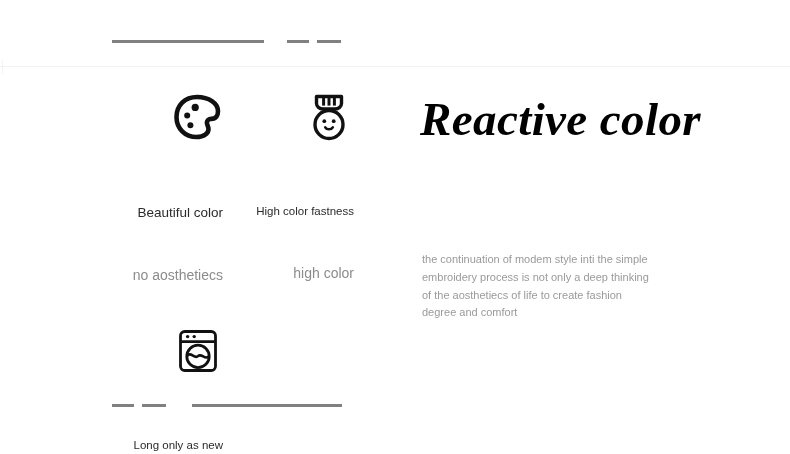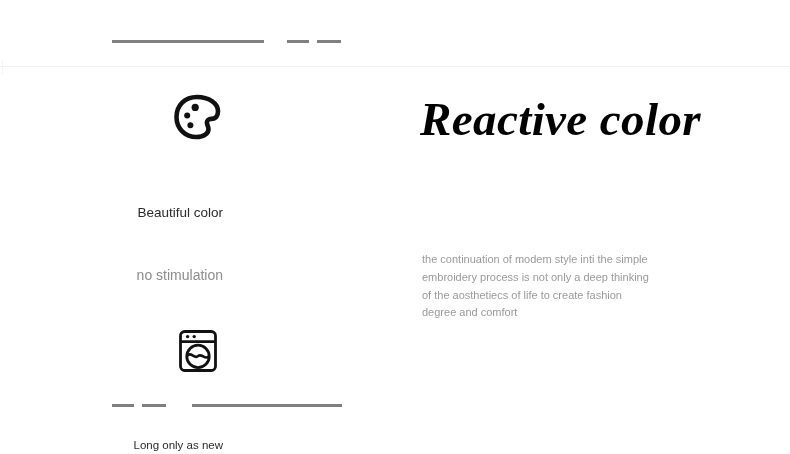--- a/index.html
+++ b/index.html
@@ -158,23 +158,40 @@
             <path d="M26 6 C13.8 6 5.5 14.6 5.5 26 C5.5 37.4 14 46 25.6 46
                      C33 46 37.5 42.2 37.5 38.2 C37.5 35.6 35.9 33.9 35.9 31.6
                      C35.9 29.3 37.6 27.9 40.2 27.9 C45 27.9 47 24.6 47 20.3
                      C47 12.2 37.9 6 26 6 Z" fill="none" stroke="#111111" stroke-width="4.6" stroke-linejoin="round"></path>
             <circle cx="24.2" cy="16.4" r="3.6" fill="#111111"></circle>
             <circle cx="16.2" cy="24.6" r="3.0" fill="#111111"></circle>
             <circle cx="19.4" cy="34.2" r="3.0" fill="#111111"></circle>
           </svg>
         </div>
         <div class="feature-title lg">Beautiful color</div>
-        <div class="feature-sub">no stimulation</div>
+        <div class="feature-sub">no aosthetiecs</div>
       </div>
 
+      <div class="feature-cell">
+        <div class="feature-icon">
+          <svg width="50" height="52" viewBox="0 0 50 52">
+            <path d="M12.5 5.5 H37.5 V12.5 C37.5 15.6 34.6 18 31 18 H19
+                     C15.4 18 12.5 15.6 12.5 12.5 Z" fill="none" stroke="#111111" stroke-width="3.4" stroke-linejoin="round"></path>
+            <line x1="19.6" y1="5.5" x2="19.6" y2="14.6" stroke="#111111" stroke-width="3"></line>
+            <line x1="25.0" y1="5.5" x2="25.0" y2="14.6" stroke="#111111" stroke-width="3"></line>
+            <line x1="30.4" y1="5.5" x2="30.4" y2="14.6" stroke="#111111" stroke-width="3"></line>
+            <circle cx="25" cy="33.5" r="14" fill="none" stroke="#111111" stroke-width="3.4"></circle>
+            <circle cx="20.3" cy="30.2" r="1.9" fill="#111111"></circle>
+            <circle cx="29.7" cy="30.2" r="1.9" fill="#111111"></circle>
+            <path d="M21.2 36.4 C22.6 38.9 27.4 38.9 28.8 36.4" fill="none" stroke="#111111" stroke-width="2.6" stroke-linecap="round"></path>
+          </svg>
+        </div>
+        <div class="feature-title sm">High color fastness</div>
+        <div class="feature-sub">high color</div>
+      </div>
 
     </div>
 
     <div class="row-gap"></div>
 
     <div class="feature-row">
 
 
       <div class="feature-cell">
         <div class="feature-icon">

